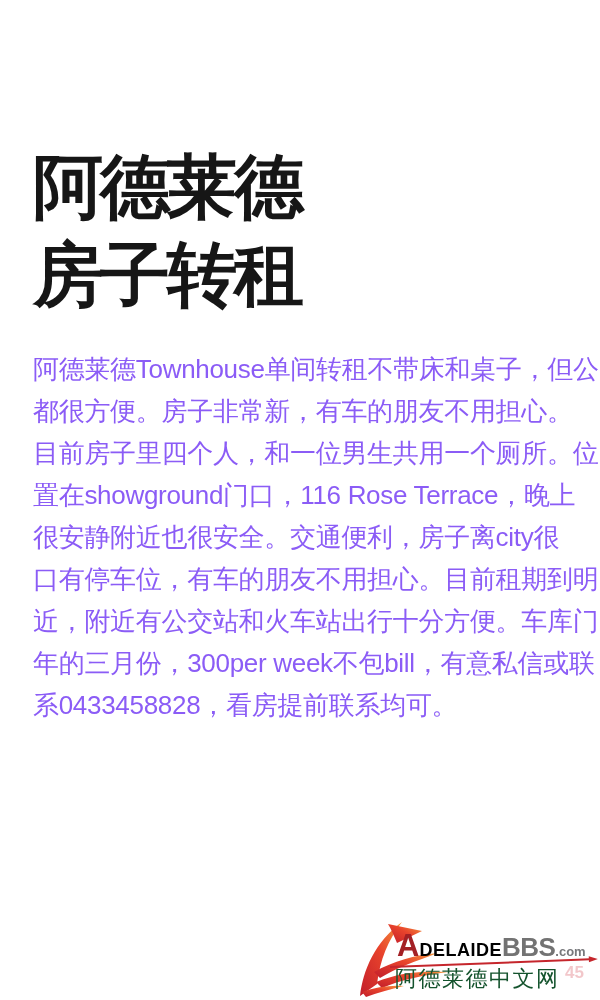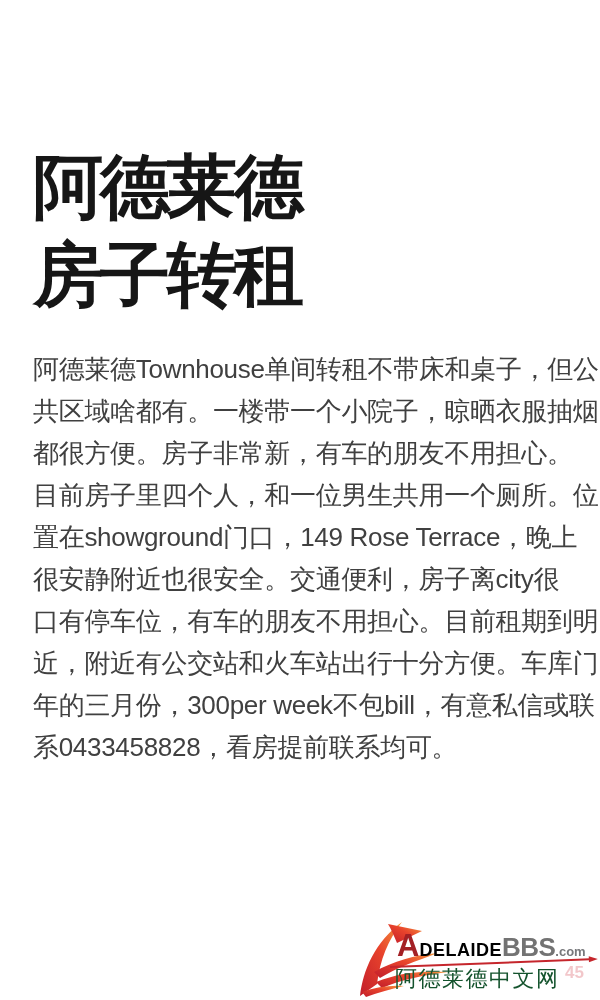--- a/index.html
+++ b/index.html
@@ -30,21 +30,21 @@
   }
 
   
   .post-body {
     position: absolute;
     left: 33px;
     top: 348px;
     font-size: 26px;
     line-height: 42px;
     letter-spacing: -0.3px;
-    color: #404040;
+    color: #8b5cf6;
   }
   .post-body .line {
     white-space: nowrap;
   }
 
   
   .logo {
     position: absolute;
     left: 0;
     top: 0;
@@ -139,24 +139,23 @@
 
 <div class="page">
 
   <div class="post-title">
     <div>阿德莱德</div>
     <div>房子转租</div>
   </div>
 
   <div class="post-body">
     <div class="line">阿德莱德Townhouse单间转租不带床和桌子，但公</div>
-    <div class="line">共区域啥都有。一楼带一个小院子，晾晒衣服抽烟</div>
     <div class="line">都很方便。房子非常新，有车的朋友不用担心。</div>
     <div class="line">目前房子里四个人，和一位男生共用一个厕所。位</div>
-    <div class="line">置在showground门口，149 Rose Terrace，晚上</div>
+    <div class="line">置在showground门口，116 Rose Terrace，晚上</div>
     <div class="line">很安静附近也很安全。交通便利，房子离city很</div>
     <div class="line">口有停车位，有车的朋友不用担心。目前租期到明</div>
     <div class="line">近，附近有公交站和火车站出行十分方便。车库门</div>
     <div class="line">年的三月份，300per week不包bill，有意私信或联</div>
     <div class="line">系0433458828，看房提前联系均可。</div>
   </div>
 
   <div class="logo">
 
     <svg class="logo-swoosh" viewBox="0 0 102 82" xmlns="http://www.w3.org/2000/svg">

